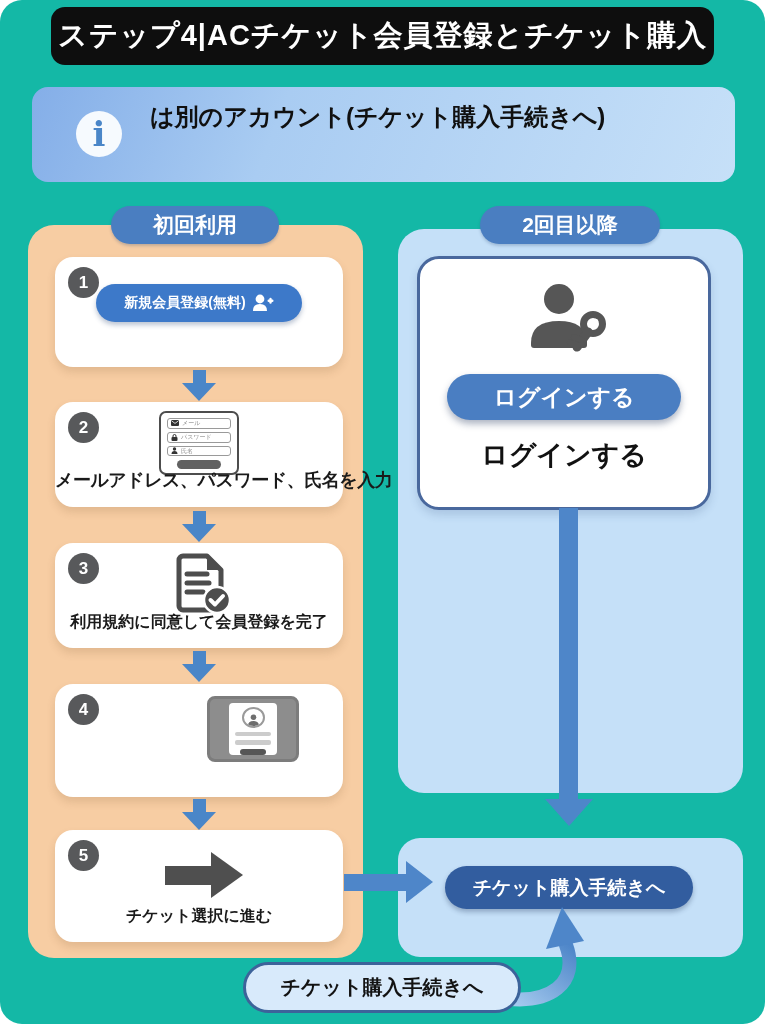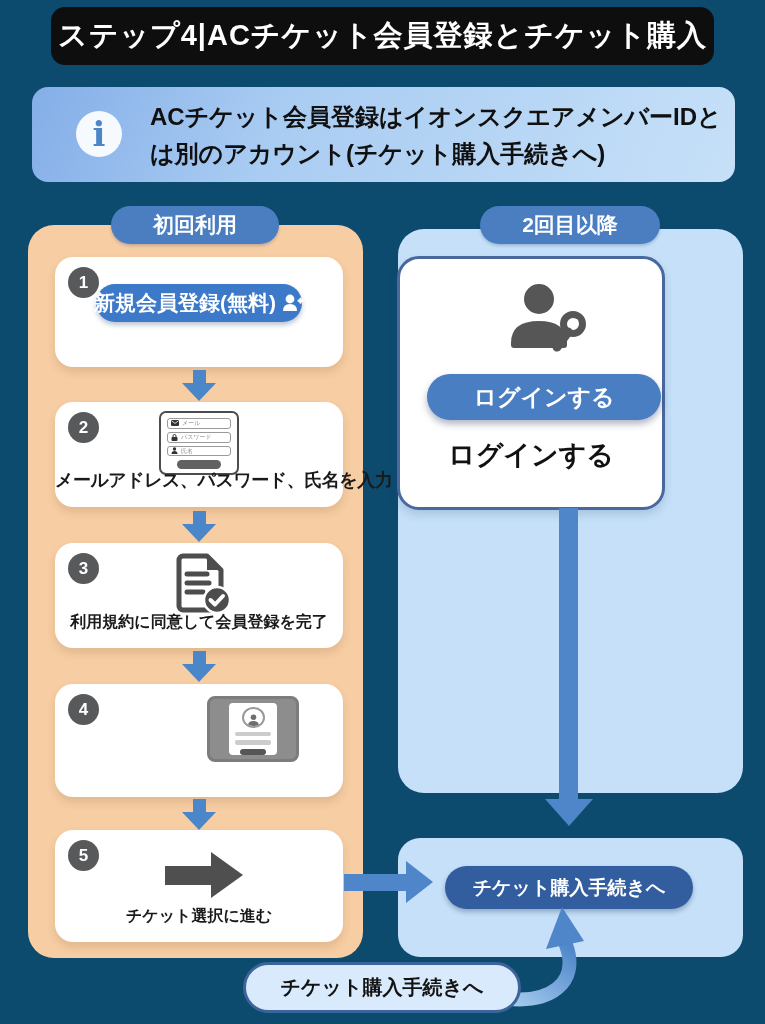--- a/index.html
+++ b/index.html
@@ -1,17 +1,17 @@
 <!DOCTYPE html>
 <html lang="ja"><head>
 <meta charset="utf-8">
 <style>
   html,body{margin:0;padding:0;background:#ffffff;}
   body{font-family:"Liberation Sans","DejaVu Sans",sans-serif;}
-  .stage{position:relative;width:765px;height:1024px;background:#0c4a6e;overflow:hidden;}
+  .stage{position:relative;width:765px;height:1024px;background:#14b8a6;overflow:hidden;border-radius:22px;}
 
   
   .banner{position:absolute;left:51px;top:7px;width:663px;height:58px;background:#0e0e0e;
     border-radius:14px;display:flex;align-items:center;justify-content:center;}
   .banner span{color:#fff;font-size:29px;font-weight:800;letter-spacing:1px;white-space:nowrap;}
 
   
   .info{position:absolute;left:32px;top:87px;width:703px;height:95px;border-radius:16px;
     background:linear-gradient(112deg,#84aee8 0%,#a9ccf2 35%,#c6e0f8 100%);}
   .info-icon{position:absolute;left:44px;top:24px;width:46px;height:46px;border-radius:50%;
@@ -40,21 +40,21 @@
     font-size:16px;font-weight:bold;white-space:nowrap;}
 
   
   .darr{position:absolute;left:182px;width:34px;}
   .darr .shaft{width:13px;height:13px;background:#4a86c8;margin:0 auto;}
   .darr .head{width:0;height:0;border-left:17px solid transparent;border-right:17px solid transparent;
     border-top:18px solid #4a86c8;}
 
   
   .reg-btn{position:absolute;left:41px;top:27px;width:206px;height:38px;border-radius:19px;background:#3d79c9;
-    color:#fff;font-size:21px;font-weight:bold;display:flex;align-items:center;justify-content:center;gap:6px;
+    color:#fff;font-size:14px;font-weight:bold;display:flex;align-items:center;justify-content:center;gap:6px;
     box-shadow:0 3px 5px rgba(30,60,110,.3);white-space:nowrap;border:none;}
 
   
   .form-mock{position:absolute;left:104px;top:9px;width:80px;height:64px;background:#fff;border:2px solid #4d4d4d;
     border-radius:7px;padding:5px 6px 4px 6px;box-sizing:border-box;display:flex;flex-direction:column;gap:3px;}
   .form-row{height:11px;border:1px solid #9a9a9a;border-radius:3px;display:flex;align-items:center;gap:3px;
     padding:0 3px;background:#fff;}
   .form-row .ph{font-size:6px;color:#8a8a8a;line-height:1;white-space:nowrap;}
   .form-btn{width:44px;height:11px;background:#616161;border-radius:5px;margin:1px auto 0 auto;border:none;}
 
@@ -67,21 +67,21 @@
   .bar-light{width:36px;height:5px;background:#cccccc;border-radius:2px;margin-top:4px;}
   .bar-dark{width:26px;height:7px;background:#565656;border-radius:3px;margin-top:4px;}
 
   
   .gray-arrow{position:absolute;left:110px;top:22px;width:80px;height:46px;}
   .gray-arrow .shaft{position:absolute;left:0;top:14px;width:46px;height:19px;background:#4f4f4f;}
   .gray-arrow .head{position:absolute;left:46px;top:0;width:0;height:0;border-top:23px solid transparent;
     border-bottom:23px solid transparent;border-left:32px solid #4f4f4f;}
 
   
-  .login-card{position:absolute;left:397px;top:256px;width:268px;height:254px;background:#fff;
+  .login-card{position:absolute;left:417px;top:256px;width:294px;height:254px;background:#fff;
     border:3px solid #49689d;border-radius:22px;box-sizing:border-box;box-shadow:0 5px 9px rgba(50,80,130,.18);}
   .login-btn{position:absolute;left:27px;top:115px;width:234px;height:46px;border-radius:23px;background:#4a7ec2;
     color:#fff;font-size:23px;font-weight:bold;display:flex;align-items:center;justify-content:center;
     box-shadow:0 4px 7px rgba(20,40,80,.35);border:none;white-space:nowrap;}
   .login-cap{position:absolute;left:0;right:0;top:178px;text-align:center;color:#111;font-size:27px;font-weight:800;white-space:nowrap;}
   .pk-icon{position:absolute;left:102px;top:22px;}
 
   
   .varr-shaft{position:absolute;left:559px;top:508px;width:19px;height:292px;background:#4e86c9;}
   .varr-head{position:absolute;left:545px;top:799px;width:0;height:0;border-left:24px solid transparent;
@@ -111,21 +111,20 @@
 
   <div class="banner">
     <span>ステップ4|ACチケット会員登録とチケット購入</span>
   </div>
 
   <div class="info">
     <div class="info-icon">
       <span>i</span>
     </div>
     <div class="info-text">
-      <div>ACチケット会員登録はイオンスクエアメンバーIDと</div>
       <div>は別のアカウント(チケット購入手続きへ)</div>
     </div>
   </div>
 
   <div class="panel-left"></div>
   <div class="panel-right"></div>
 
   <div class="hdr-pill hdr-first">初回利用</div>
   <div class="hdr-pill hdr-repeat">2回目以降</div>
 

